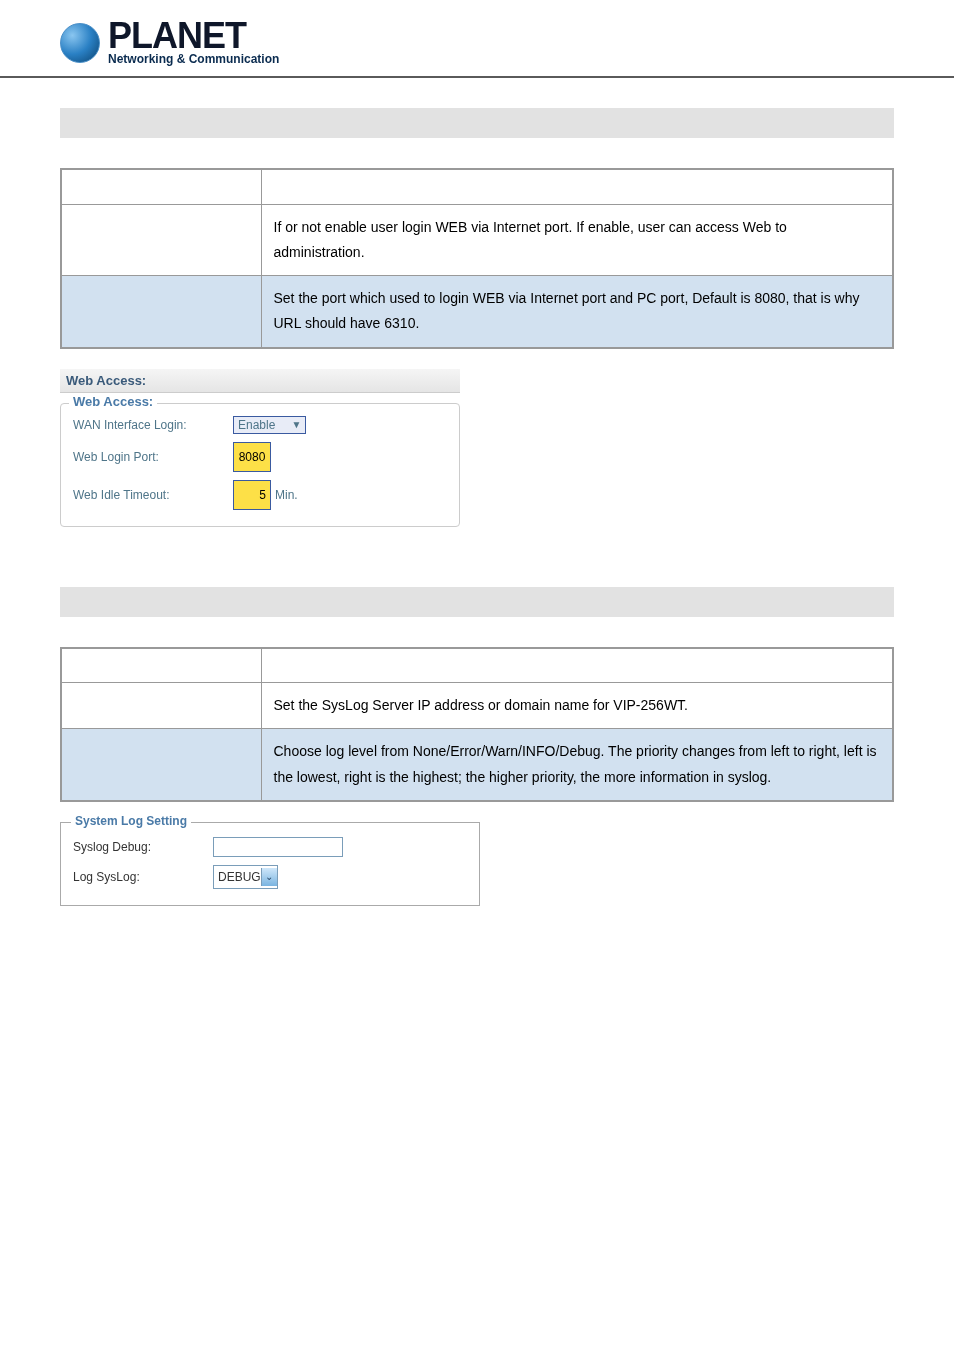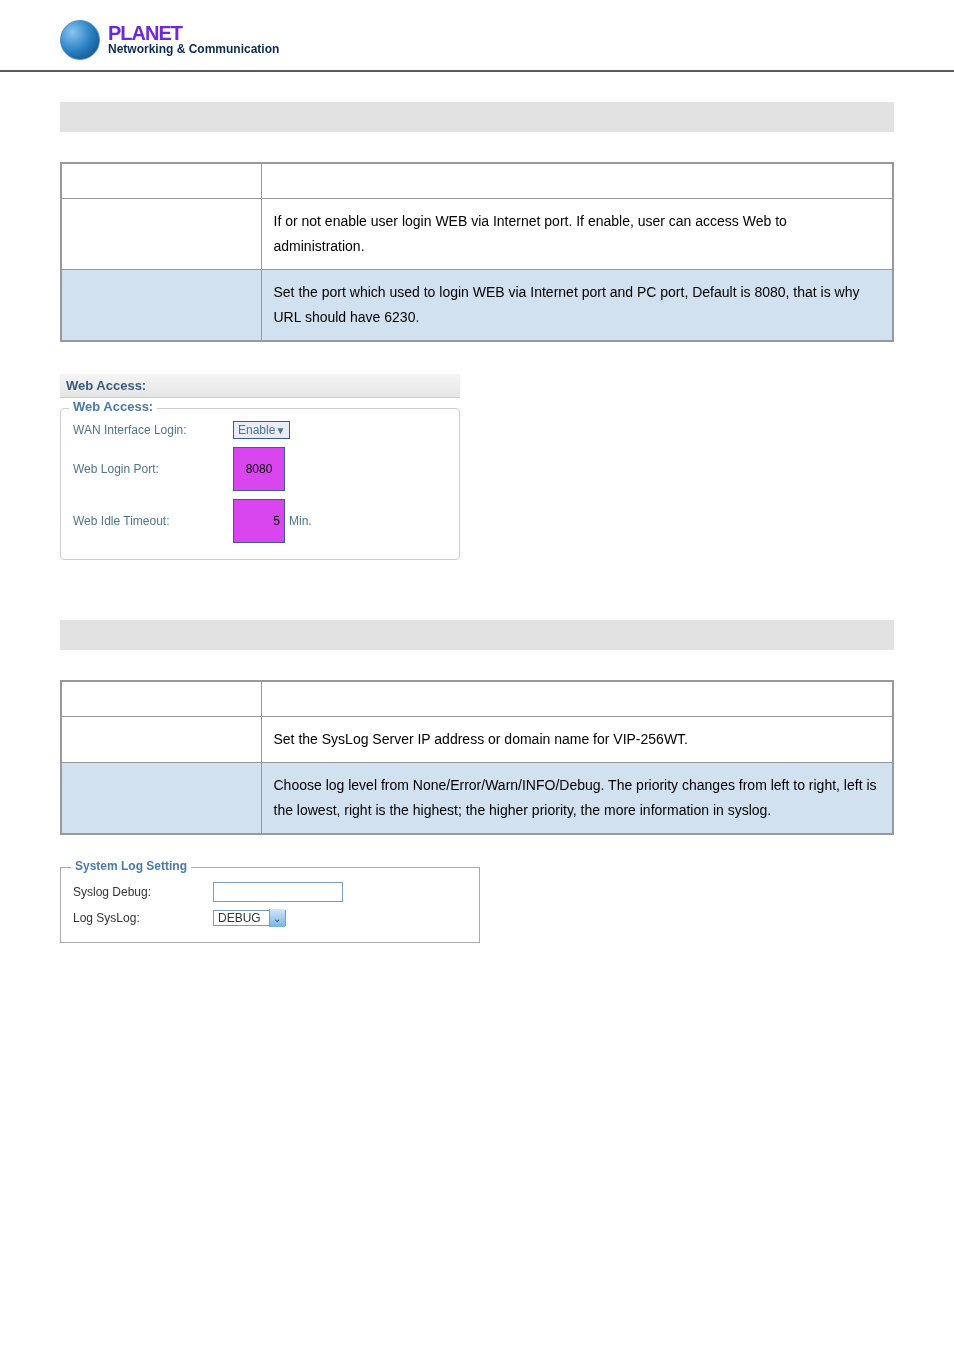--- a/index.html
+++ b/index.html
@@ -30,43 +30,43 @@
       position: relative;
       border: 1px solid #4a8fc8;
     }
     .logo-text {
       display: flex;
       flex-direction: column;
     }
     .logo-planet {
       font-family: 'Arial Black', Arial, sans-serif;
       font-weight: 900;
-      font-size: 20px;
-      color: #6d28d9;
+      font-size: 36px;
+      color: #0f172a;
       letter-spacing: -1px;
       line-height: 0.9;
     }
     .logo-sub {
       font-size: 12px;
       color: #0a2b4f;
       font-weight: bold;
       letter-spacing: 0px;
     }
     .content {
       padding: 30px 60px;
     }
     .section-bar {
       height: 30px;
       background: #e2e2e2;
       margin-bottom: 30px;
     }
     table.desc-table {
       width: 100%;
       border-collapse: collapse;
-      margin: 0 auto 32px auto;
+      margin: 0 auto 20px auto;
       border: 2px solid #999;
     }
     table.desc-table th {
       background: #fff;
       height: 35px;
       border: 1px solid #999;
     }
     table.desc-table td {
       border: 1px solid #999;
       padding: 10px 12px;
@@ -123,32 +123,32 @@
     .field-label {
       width: 160px;
     }
     .sim-select {
       border: 1px solid #3a5aa0;
       background: #e8ecf7;
       padding: 1px 4px;
       font-size: 12px;
       display: inline-flex;
       align-items: center;
-      gap: 0;
+      gap: 16px;
     }
     .sim-select .caret {
       font-size: 10px;
     }
     .sim-input {
       border: 1px solid #3a5aa0;
-      padding: 14px 4px;
+      padding: 7px 4px;
       font-size: 12px;
       text-align: right;
-      width: 52px;
-      background: #d946ef;
+      width: 38px;
+      background: #fde047;
     }
     .syslog-block {
       margin: 20px 0;
       width: 420px;
     }
     .syslog-fieldset {
       border: 1px solid #aaa;
       border-radius: 0;
       padding: 10px 0 12px 0;
       position: relative;
@@ -181,22 +181,21 @@
       height: 20px;
       background: #fff;
     }
     .syslog-select {
       border: 1px solid #7a9db9;
       background: #fff;
       padding: 1px 4px;
       font-size: 12px;
       display: inline-flex;
       align-items: center;
-      gap: 8px;
-      height: 16px;
+      height: 24px;
     }
     .syslog-select .caret-btn {
       background: linear-gradient(to bottom, #cfe7fa, #7ab4e0);
       border-left: 1px solid #7a9db9;
       width: 16px;
       height: 18px;
       display: flex;
       align-items: center;
       justify-content: center;
       font-size: 10px;
@@ -227,21 +226,21 @@
       <th class="label-col"></th>
       <th></th>
     </tr>
     <tr>
       <td class="label-col"></td>
       <td class="desc-col">If or not enable user login WEB via Internet port.
 If enable, user can access Web to administration.</td>
     </tr>
     <tr class="alt">
       <td class="label-col" style="background:#d2e1f0"></td>
-      <td class="desc-col">Set the port which used to login WEB via Internet port and PC port, Default is 8080, that is why URL should have 6230.</td>
+      <td class="desc-col">Set the port which used to login WEB via Internet port and PC port, Default is 8080, that is why URL should have 6310.</td>
     </tr>
   </tbody>
     </table>
 
   <div class="screenshot-block">
     <div class="screenshot-header">Web Access:</div>
     <div class="fieldset-sim">
       <span class="legend-sim">Web Access:</span>
       <div class="field-row">
         <span class="field-label">WAN Interface Login:</span>

